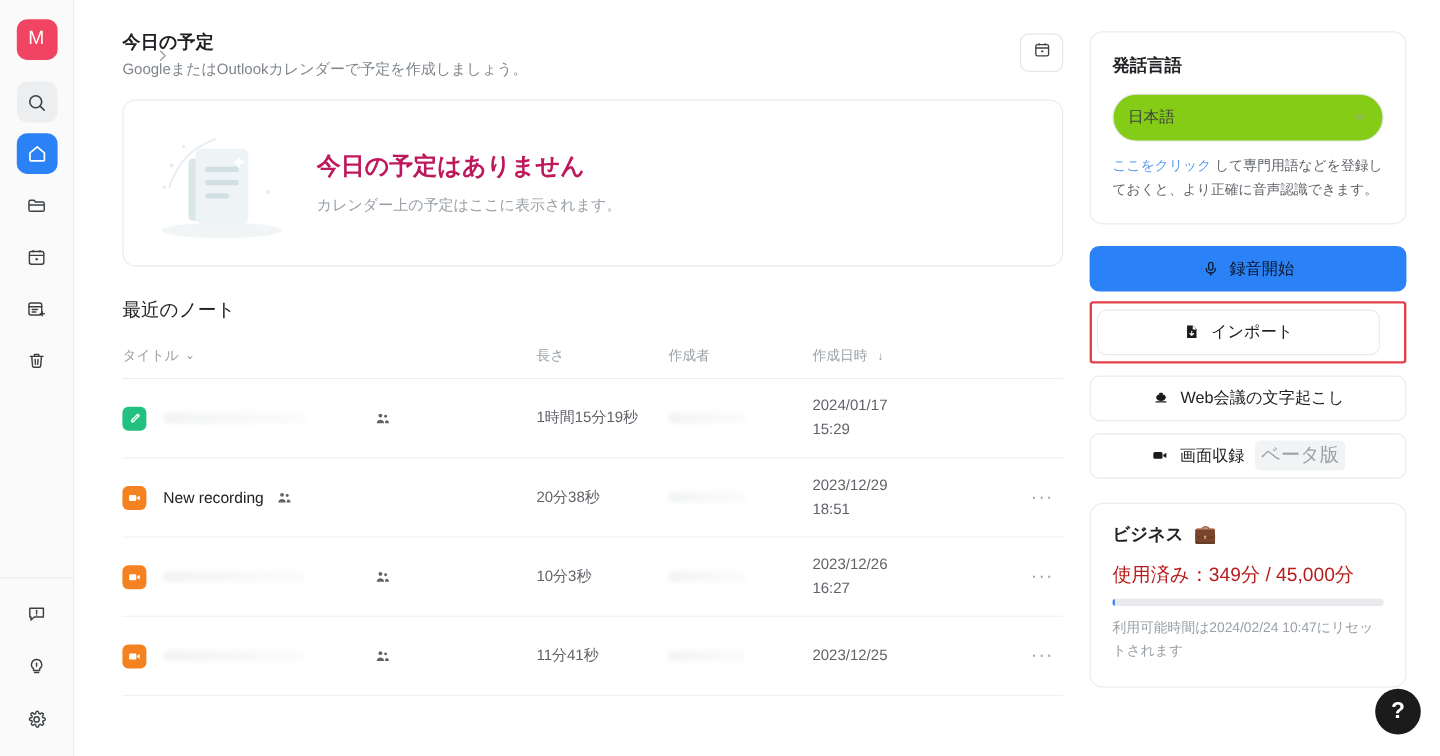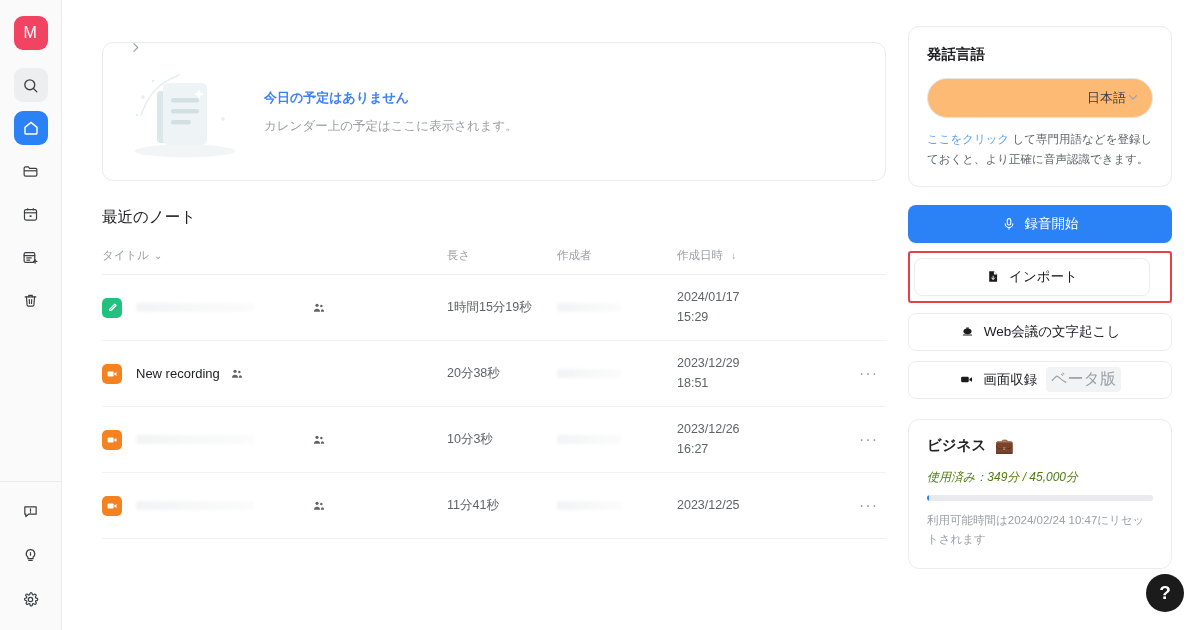--- a/index.html
+++ b/index.html
@@ -123,21 +123,21 @@
     border: 1px solid #eaecee;
     border-radius: 11px;
     height: 139px;
     display: flex; align-items: center;
     padding-left: 20px;
     box-sizing: border-box;
     background: #fff;
   }
   .empty-ill { width: 135px; min-width: 135px; height: 110px; position: relative; }
   .empty-texts { margin-left: 6px; }
-  .empty-title { font-size: 13px; font-weight: 700; color: #3b82f6; }
+  .empty-title { font-size: 20px; font-weight: 700; color: #be185d; }
   .empty-sub { font-size: 12.5px; color: #9aa0a6; margin-top: 11px; }
 
   .notes-title {
     font-size: 15.5px; font-weight: 400; color: #202124;
     margin-top: 26px;
   }
 
   
   .tbl { width: 100%; margin-top: 20px; }
   .tbl-head {
@@ -193,40 +193,39 @@
   }
   .card-title { font-size: 14.5px; font-weight: 700; color: #202124; }
   .select {
     margin-top: 14px;
     height: 38px;
     border: 1px solid #e4e6e8; border-radius: 20px;
     display: flex; align-items: center;
     padding: 0 12px;
     font-size: 13px; color: #3c4043;
     cursor: pointer;
-    background: #fdba74;
-    text-align: right;
+    background: #84cc16;
   }
   .select .sel-val { flex: 1 1 auto; }
   .select .chev { color: #9aa0a6; }
   .hint {
     margin-top: 12px;
     font-size: 11.5px; line-height: 1.72; color: #5f6368;
   }
   .hint a { color: #5b9bf3; text-decoration: none; cursor: pointer; }
 
   .btn {
     height: 38px; border-radius: 8px;
     display: flex; align-items: center; justify-content: center;
     font-size: 13.5px;
     cursor: pointer;
     box-sizing: border-box;
   }
   .btn .bi { display: flex; align-items: center; margin-right: 9px; }
-  .btn-primary { background: #2b82f6; color: #ffffff; margin-top: 18px; }
+  .btn-primary { background: #2b82f6; color: #0f172a; margin-top: 18px; }
   .btn-outline {
     background: #fff; color: #202124;
     border: 1px solid #eaecee;
     margin-top: 10px;
   }
   .btn-wrap-highlight {
     border: 2px solid #e3404a;
     border-radius: 3px;
     margin-top: 8px;
     padding: 5px 20px 5px 4px;
@@ -236,21 +235,21 @@
     margin-left: 9px;
     font-size: 16px; color: #9aa0a6;
     background: #f1f3f4; border-radius: 4px;
     padding: 2px 5px;
   }
 
   .biz-card { margin-top: 20px; padding: 16px 18px 18px 18px; }
   .biz-head { display: flex; align-items: center; }
   .biz-head .biz-name { font-size: 14.5px; font-weight: 700; color: #202124; }
   .biz-head .biz-badge { margin-left: 9px; font-size: 15px; line-height: 1; }
-  .biz-usage { margin-top: 14px; font-size: 12px; color: #4d7c0f; font-style: italic; }
+  .biz-usage { margin-top: 14px; font-size: 16px; color: #b91c1c; }
   .bar {
     margin-top: 9px;
     height: 6px; border-radius: 4px;
     background: #e8eaed; position: relative; overflow: hidden;
   }
   .bar > i { position: absolute; left: 0; top: 0; bottom: 0; background: #2b82f6; border-radius: 4px; }
   .biz-note { margin-top: 10px; font-size: 11.5px; line-height: 1.7; color: #9aa0a6; }
 
   .help-fab {
     position: absolute;
@@ -374,20 +373,37 @@
           <polyline points="9 5 16 12 9 19"></polyline>
         </svg>
       </span>
     </div>
 
 
     <div class="body-area">
 
       <div class="main">
 
+        <div class="sec-head">
+          <div class="sec-head-text">
+            <div class="sec-title">今日の予定</div>
+            <div class="sec-sub">GoogleまたはOutlookカレンダーで予定を作成しましょう。</div>
+          </div>
+          <div class="icon-btn">
+            <span>
+              <svg width="15" height="15" viewBox="0 0 24 24" fill="none" stroke="currentColor" stroke-width="1.8" stroke-linejoin="round">
+                <rect x="3.5" y="5" width="17" height="15" rx="2.2"></rect>
+                <line x1="3.5" y1="9.6" x2="20.5" y2="9.6"></line>
+                <line x1="8" y1="3.2" x2="8" y2="6"></line>
+                  <line x1="16" y1="3.2" x2="16" y2="6"></line>
+                <rect x="10.6" y="13" width="3" height="2.4" rx=".6" fill="currentColor" stroke="none"></rect>
+              </svg>
+            </span>
+          </div>
+        </div>
 
         <div class="empty-card">
           <div class="empty-ill">
             <svg width="135" height="110" viewBox="0 0 135 110" fill="none">
               <ellipse cx="62" cy="94" rx="50" ry="6.5" fill="#f2f5f6"></ellipse>
               <path d="M18 58 C26 36 36 26 56 18" stroke="#e7eef0" stroke-width="1.6" fill="none" stroke-linecap="round"></path>
               <circle cx="20" cy="40" r="1.7" fill="#e3ecee"></circle>
               <circle cx="30" cy="24" r="1.3" fill="#e3ecee"></circle>
               <circle cx="14" cy="58" r="1.3" fill="#e3ecee"></circle>
               <circle cx="100" cy="62" r="1.7" fill="#e3ecee"></circle>

